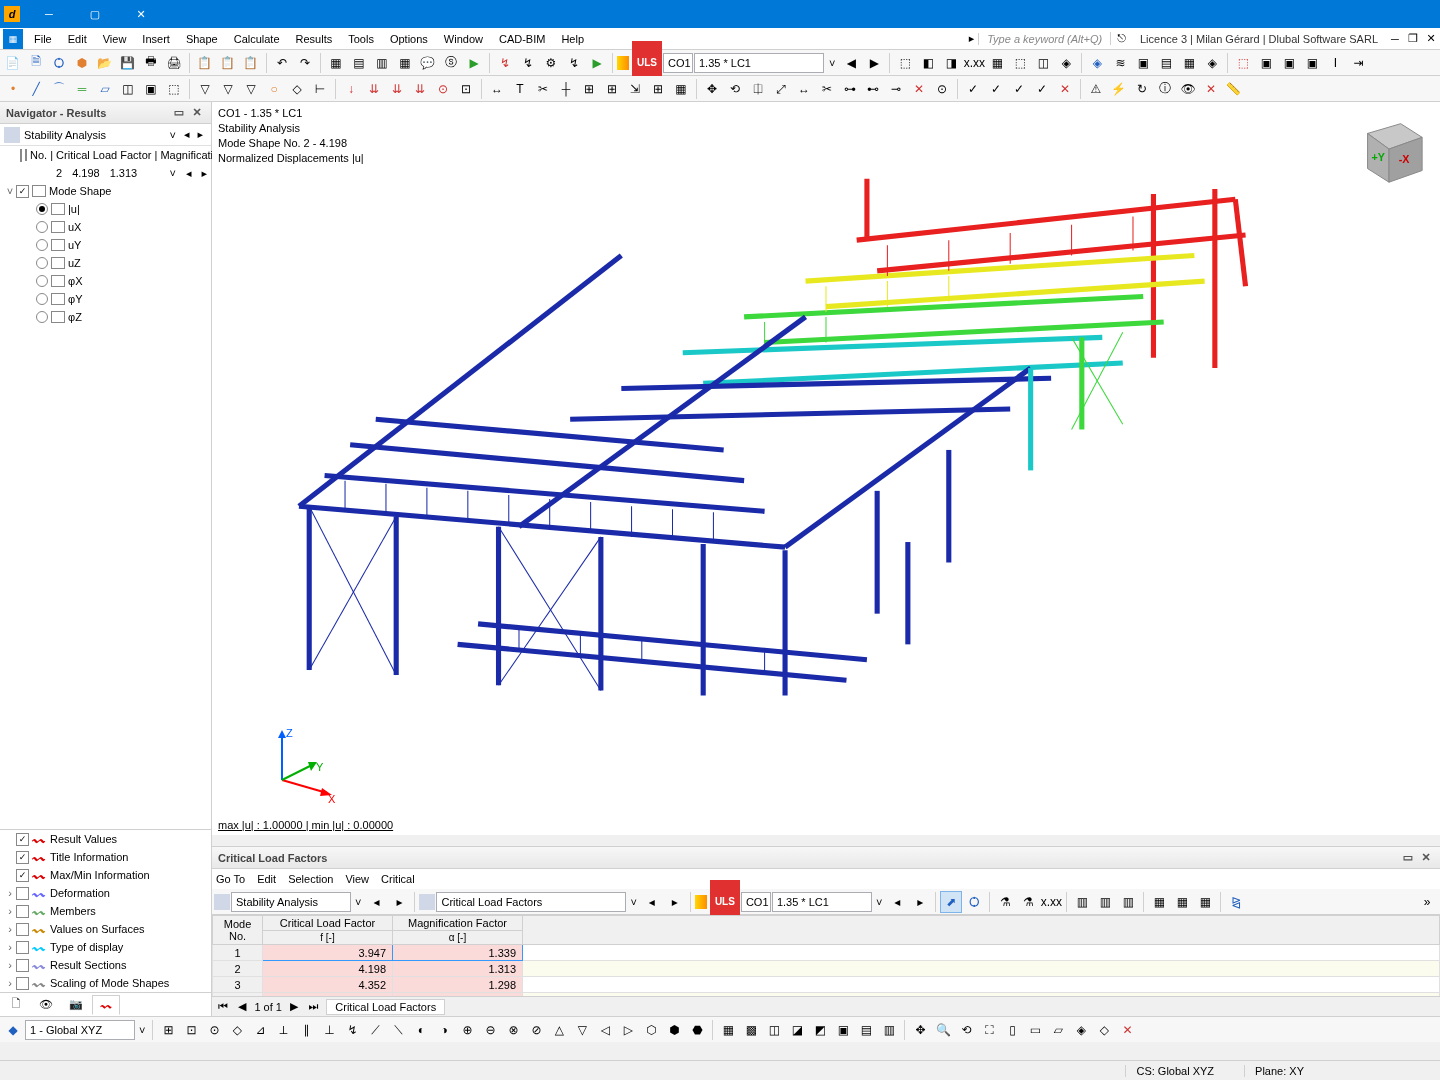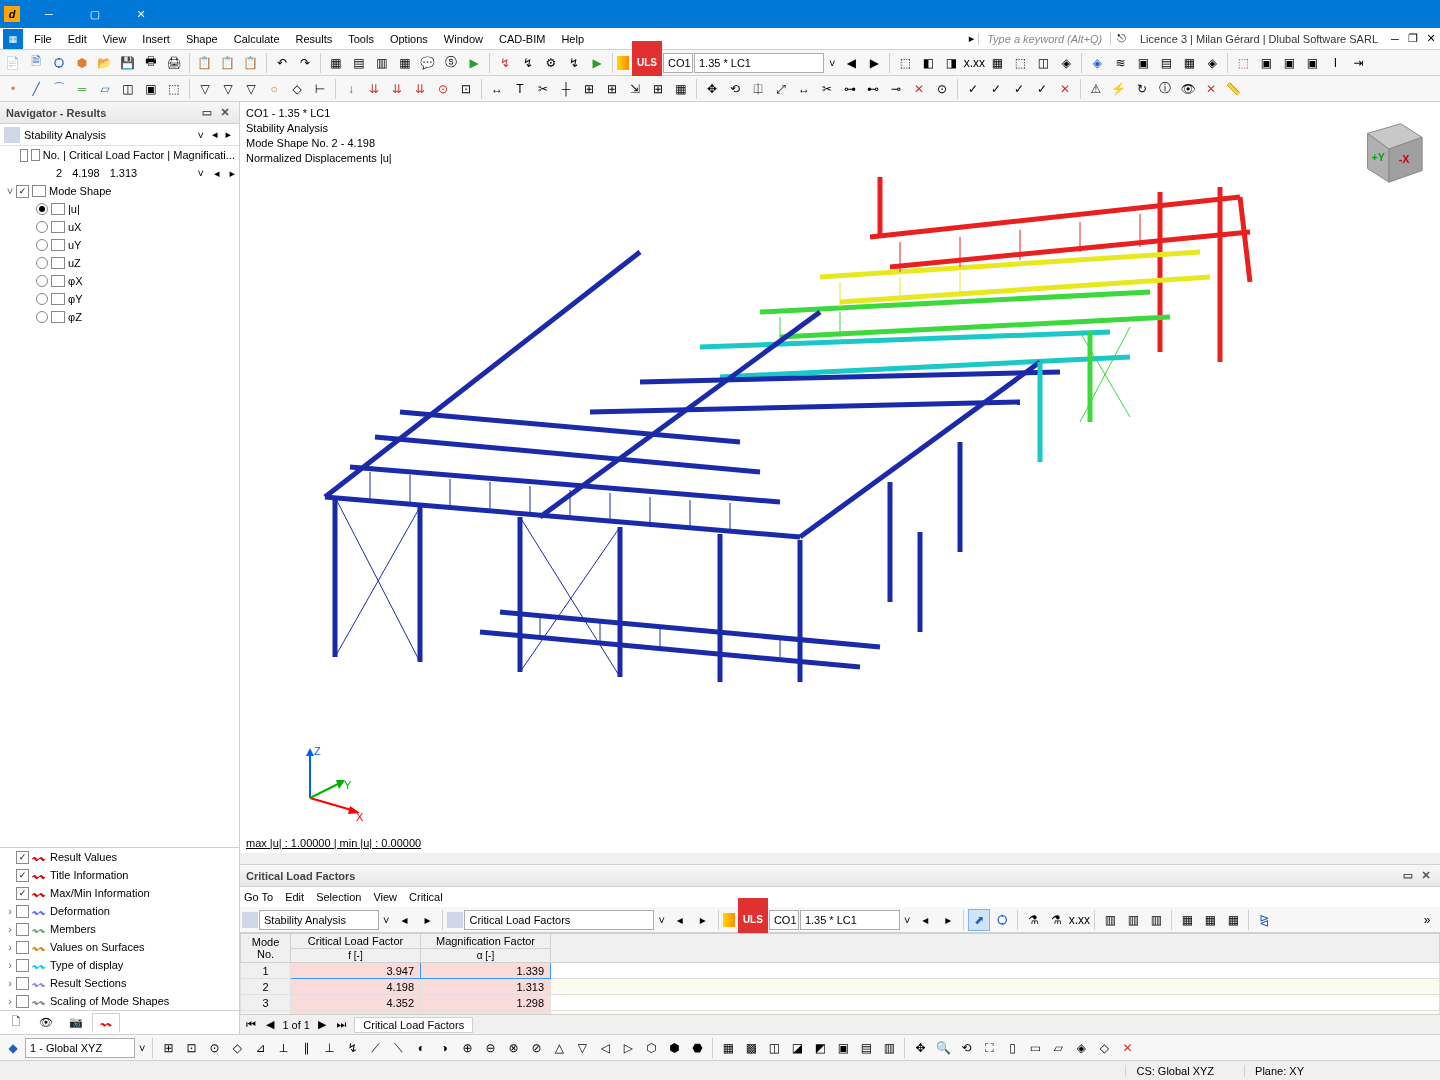--- a/index.html
+++ b/index.html
@@ -26,21 +26,21 @@
 .tsep { width: 1px; height: 20px; background: #d0d0d0; margin: 0 3px; }
 .tcombo { height: 20px; border: 1px solid #abadb3; background: #fff; padding: 0 4px; display: flex; align-items: center; }
 .badge { padding: 16px 5px; color: #fff; font-weight: bold; font-size: 10px; }
 .badge.uls { background: #e03030; }
 .badge-pre { width: 12px; height: 14px; background: linear-gradient(90deg, #ffd700, #ff8c00); margin-right: 2px; }
 
 
 .main { flex: 1; display: flex; min-height: 0; }
 
 
-.navigator { width: 240px; background: #fff; border-right: 1px solid #d0d0d0; display: flex; flex-direction: column; }
+.navigator { width: 212px; background: #fff; border-right: 1px solid #d0d0d0; display: flex; flex-direction: column; }
 .nav-header { height: 22px; background: linear-gradient(#f7f7f7, #e8e8e8); border-bottom: 1px solid #d0d0d0; display: flex; align-items: center; padding: 0 6px; font-weight: bold; color: #444; }
 .nav-header .sp { flex: 1; }
 .nav-header .hbtn { width: 16px; height: 16px; display: flex; align-items: center; justify-content: center; margin-left: 2px; cursor: default; color: #555; }
 .nav-combo-row { height: 22px; display: flex; align-items: center; border-bottom: 1px solid #e0e0e0; padding: 0 4px; }
 .nav-combo-row .ci { width: 16px; height: 16px; background: #d0d8e8; margin-right: 4px; }
 .nav-combo-row .ct { flex: 1; }
 .nav-combo-row .arr { padding: 0 4px; cursor: default; }
 .tree-row { display: flex; align-items: center; height: 18px; padding: 0 4px; white-space: nowrap; }
 .tree-row .exp { width: 12px; text-align: center; cursor: default; color: #666; }
 .tree-row .cb { width: 13px; height: 13px; border: 1px solid #888; margin-right: 3px; display: flex; align-items: center; justify-content: center; font-size: 9px; }
@@ -79,21 +79,21 @@
 .rtable tr.sel td.val { border: 1px solid #3399ff; }
 .rtable tr:nth-child(even) td.blank { background: #fbfbee; }
 .results-tabs { height: 20px; display: flex; align-items: center; border-top: 1px solid #d0d0d0; padding: 0 4px; gap: 6px; background: #f0f0f0; }
 .results-tabs .pg { padding: 0 2px; cursor: default; }
 .results-tabs .tab { padding: 1px 8px; background: #fff; border: 1px solid #d0d0d0; }
 
 
 .bottom-tb { height: 26px; background: #f7f7f7; border-top: 1px solid #d0d0d0; display: flex; align-items: center; padding: 0 2px; gap: 1px; }
 
 
-.statusbar { height: 20px; background: #f0f0f0; border-top: 1px solid #d0d0d0; display: flex; align-items: center; padding: 8px 6px; gap: 20px; }
+.statusbar { height: 20px; background: #f0f0f0; border-top: 1px solid #d0d0d0; display: flex; align-items: center; padding: 8px 6px; gap: 20px; margin-top: 18px; }
 .statusbar .cell { border-left: 1px solid #d0d0d0; padding: 0 10px; }
 
 
 .c-blue { color: #2060c0; } .c-green { color: #2a9d2a; } .c-red { color: #d03030; } .c-orange { color: #e08030; }
 
 svg .beam-blue { stroke: #1a2aa8; } 
 svg .beam-cyan { stroke: #1ac8c8; }
 svg .beam-green { stroke: #3cd83c; }
 svg .beam-yellow { stroke: #e8e820; }
 svg .beam-red { stroke: #e82020; }

